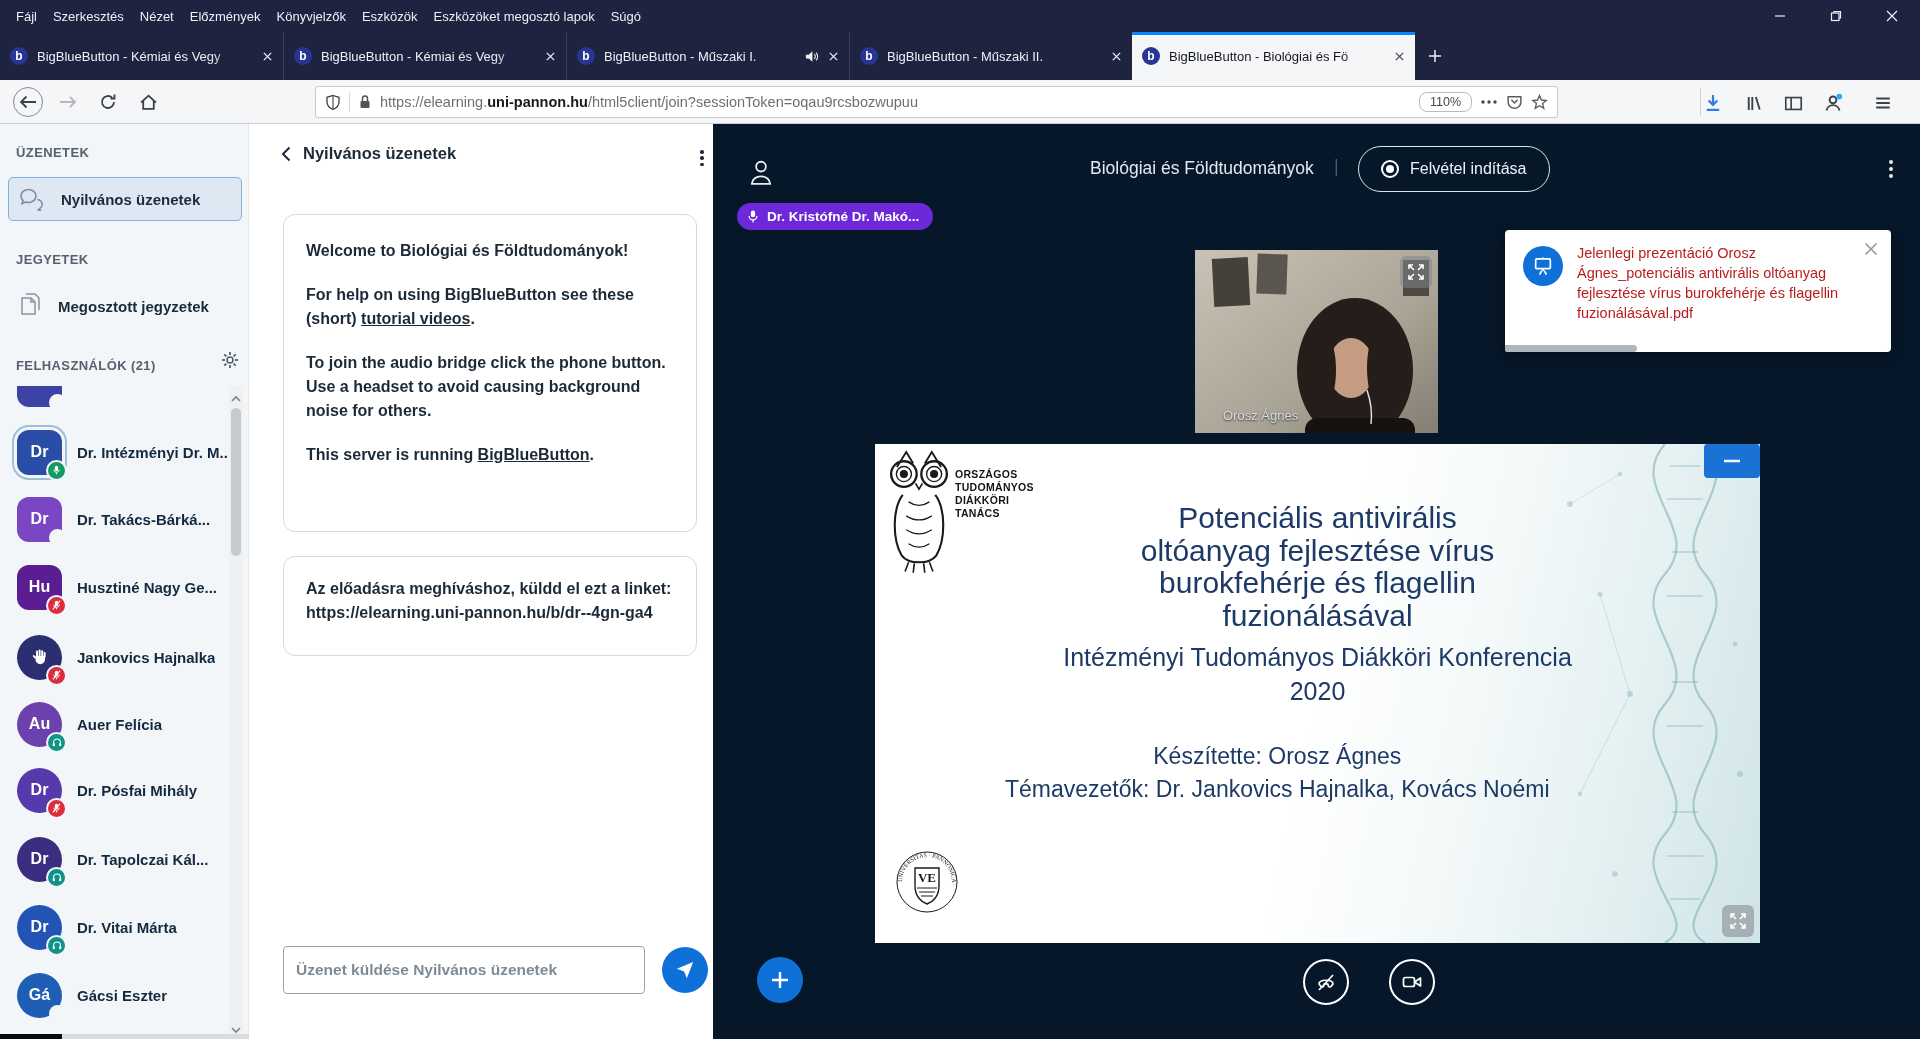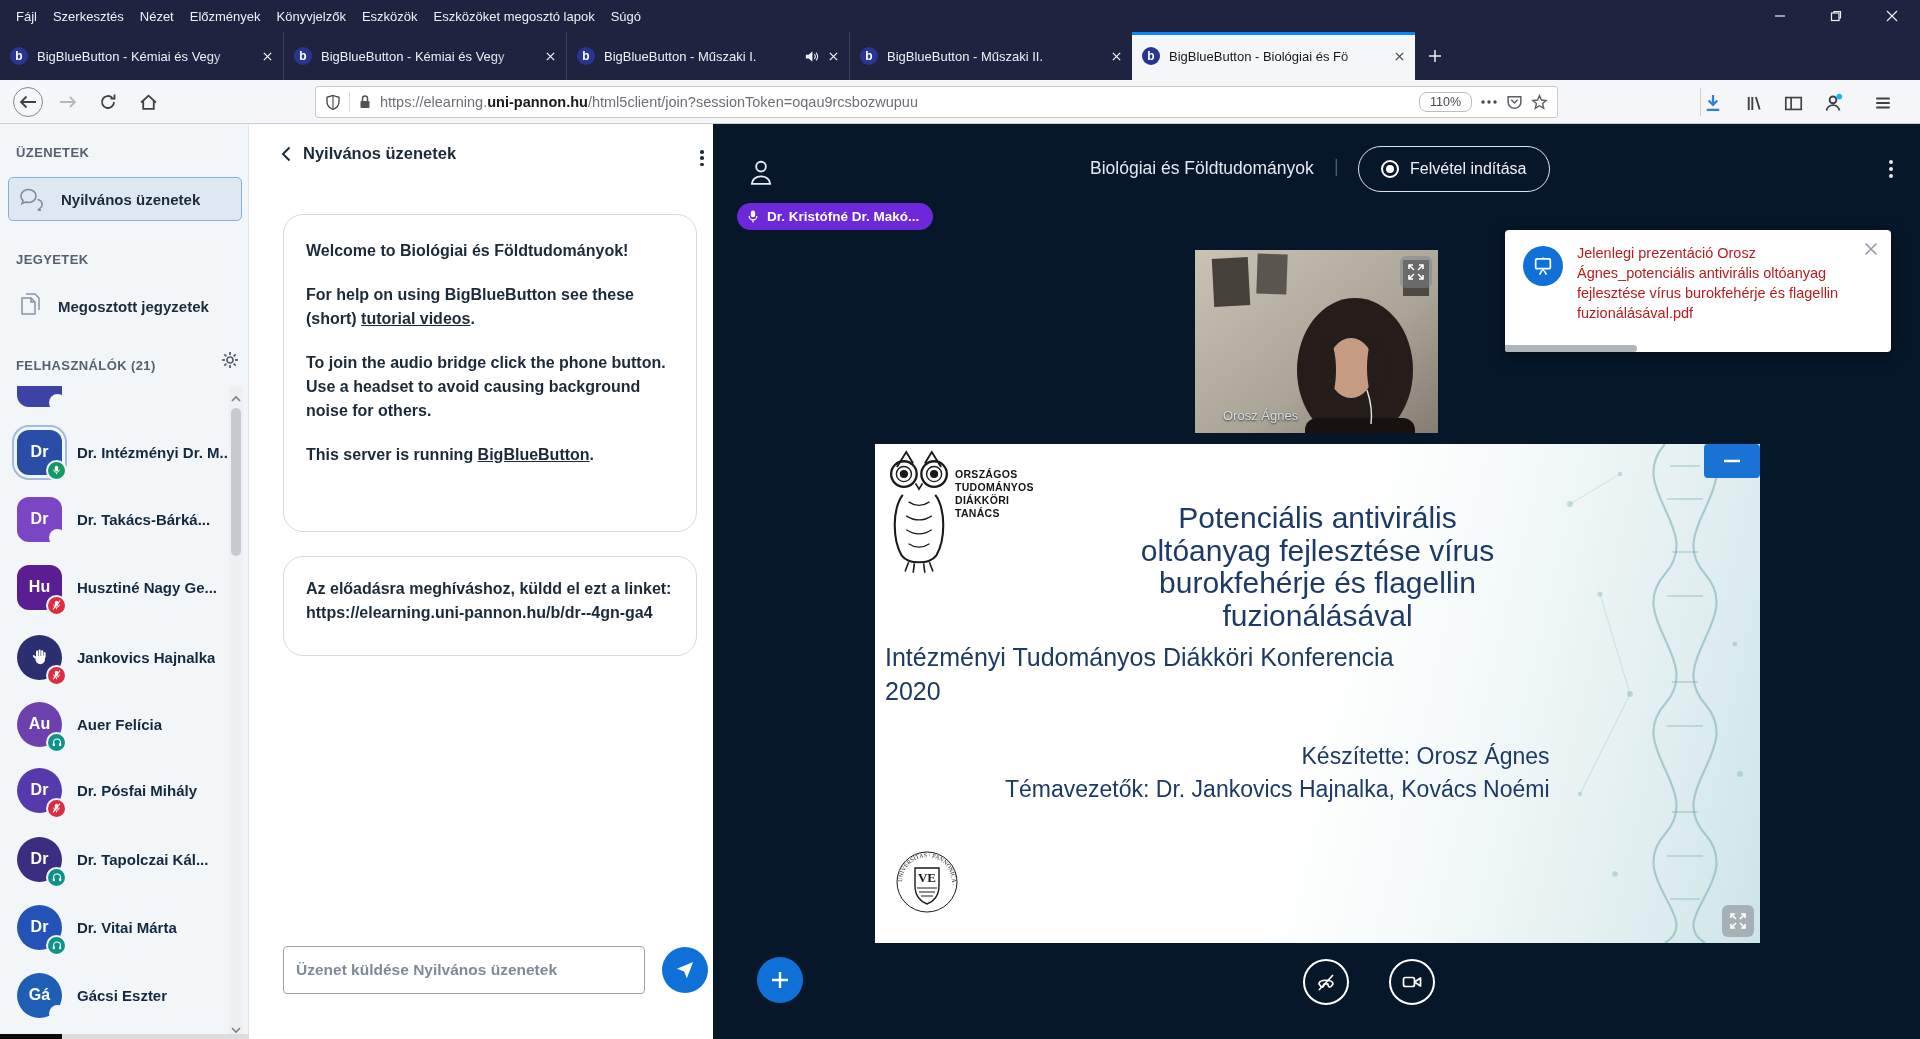--- a/index.html
+++ b/index.html
@@ -47,21 +47,21 @@
   .user-name{font-size:15px;color:#13293f;font-weight:600;white-space:nowrap;overflow:hidden}
   .u0{top:427px}.u1{top:494px}.u2{top:562px}.u3{top:632px}.u4{top:699px}.u5{top:765px}.u6{top:834px}.u7{top:902px}.u8{top:970px}
   .scroll-track{position:absolute;left:229px;top:386px;width:14px;height:648px;background:#eef0f2}
   .scroll-thumb{position:absolute;left:231px;top:408px;width:10px;height:148px;border-radius:5px;background:#c6cacf}
   .partial-avatar{position:absolute;left:17px;top:386px;width:50px;height:27px;overflow:hidden}
 
   .bbb-chat{position:absolute;left:249px;top:124px;width:464px;height:915px;background:#fff}
   .chat-header{position:absolute;left:281px;top:144px;display:flex;align-items:center;gap:12px;font-size:16.5px;font-weight:bold;color:#1c2a38}
   .chat-kebab{position:absolute;left:694px;top:148px;width:16px;height:20px;display:flex;flex-direction:column;align-items:center;justify-content:space-between;padding:2px 0}
   .chat-kebab i{width:3.5px;height:3.5px;border-radius:50%;background:#202e3c}
-  .msg-box{position:absolute;left:283px;width:414px;border:1px solid #d5dade;border-radius:20px;background:#fff;padding:24px 22px;font-size:16px;line-height:1.5;color:#1c2a38;font-weight:600}
+  .msg-box{position:absolute;left:283px;width:414px;border:1px solid #d5dade;border-radius:12px;background:#fff;padding:24px 22px;font-size:16px;line-height:1.5;color:#1c2a38;font-weight:600}
   .msg-box p{margin-bottom:20px}
   .msg-box p:last-child{margin-bottom:0}
   .msg-box a{color:#1c2a38;text-decoration:underline}
   .chat-input{position:absolute;left:283px;top:946px;width:362px;height:48px;border:1px solid #97a2ad;border-radius:4px;padding:0 12px;font-size:15.5px;color:#2a3946;background:#fff;font-family:inherit}
   .chat-input::placeholder{color:#7e8b97;font-weight:600}
   .send-btn{position:absolute;left:662px;top:947px;width:46px;height:46px;border-radius:50%;background:#0f70d7;display:flex;align-items:center;justify-content:center}
 
   .bbb-main{position:absolute;left:713px;top:124px;width:1207px;height:915px;background:#06172a}
   .main-title{position:absolute;left:1090px;top:158px;font-size:17.5px;color:#e3e9ef}
   .title-pipe{position:absolute;left:1334px;top:156px;color:#4a5a6b;font-size:18px}
@@ -78,22 +78,22 @@
 
   .toast{position:absolute;left:1505px;top:230px;width:386px;height:122px;background:#fff;border-radius:4px;box-shadow:0 4px 14px rgba(0,0,0,.45)}
   .toast-ico{position:absolute;left:18px;top:16px;width:40px;height:40px;border-radius:50%;background:#0f70d7;display:flex;align-items:center;justify-content:center}
   .toast-text{position:absolute;left:72px;top:13px;width:282px;font-size:14.5px;line-height:1.38;color:#b91c1c}
   .toast-close{position:absolute;right:10px;top:9px;width:20px;height:20px;display:flex;align-items:center;justify-content:center}
   .toast-progress{position:absolute;left:0;bottom:0;width:132px;height:7px;background:#aeb6bd;border-radius:0 4px 4px 3px}
 
   .slide{position:absolute;left:875px;top:444px;width:885px;height:499px;background:linear-gradient(103deg,#ffffff 50%,#f4f9f9 66%,#e0eef0 86%,#cfe4e7 100%);overflow:hidden}
   .slide-min{position:absolute;right:0;top:0;width:56px;height:34px;background:#1a73d4;border-radius:4px;display:flex;align-items:center;justify-content:center}
   .slide-title{position:absolute;left:0;top:58px;width:100%;text-align:center;font-size:30px;line-height:32.5px;font-weight:500;color:#1d3a67}
-  .slide-sub{position:absolute;left:10px;top:196px;width:100%;font-size:25px;line-height:34px;color:#1d3a67}
-  .slide-author{position:absolute;left:130px;top:296px;font-size:23px;line-height:33px;color:#1d3a67;text-align:right}
+  .slide-sub{position:absolute;left:0;top:196px;width:100%;text-align:center;font-size:25px;line-height:34px;color:#1d3a67}
+  .slide-author{position:absolute;left:130px;top:296px;font-size:23px;line-height:33px;color:#1d3a67;text-align:center}
   .logo-text{position:absolute;left:80px;top:24px;font-size:10.5px;line-height:13px;font-weight:bold;color:#141414;letter-spacing:.3px}
   .slide-expand{right:6px;bottom:6px}
 
   .plus-btn{position:absolute;left:757px;top:957px;width:46px;height:46px;border-radius:50%;background:#0f70d7;display:flex;align-items:center;justify-content:center}
   .action-circle{position:absolute;top:959px;width:46px;height:46px;border-radius:50%;border:2px solid #fff;display:flex;align-items:center;justify-content:center}
   .ac1{left:1303px}.ac2{left:1389px}
 
   .corner-strip-a{position:absolute;left:0;top:1034px;width:62px;height:5px;background:#0a0a0a}
   .corner-strip-b{position:absolute;left:62px;top:1034px;width:187px;height:5px;background:#dcdcdc}
 </style>

